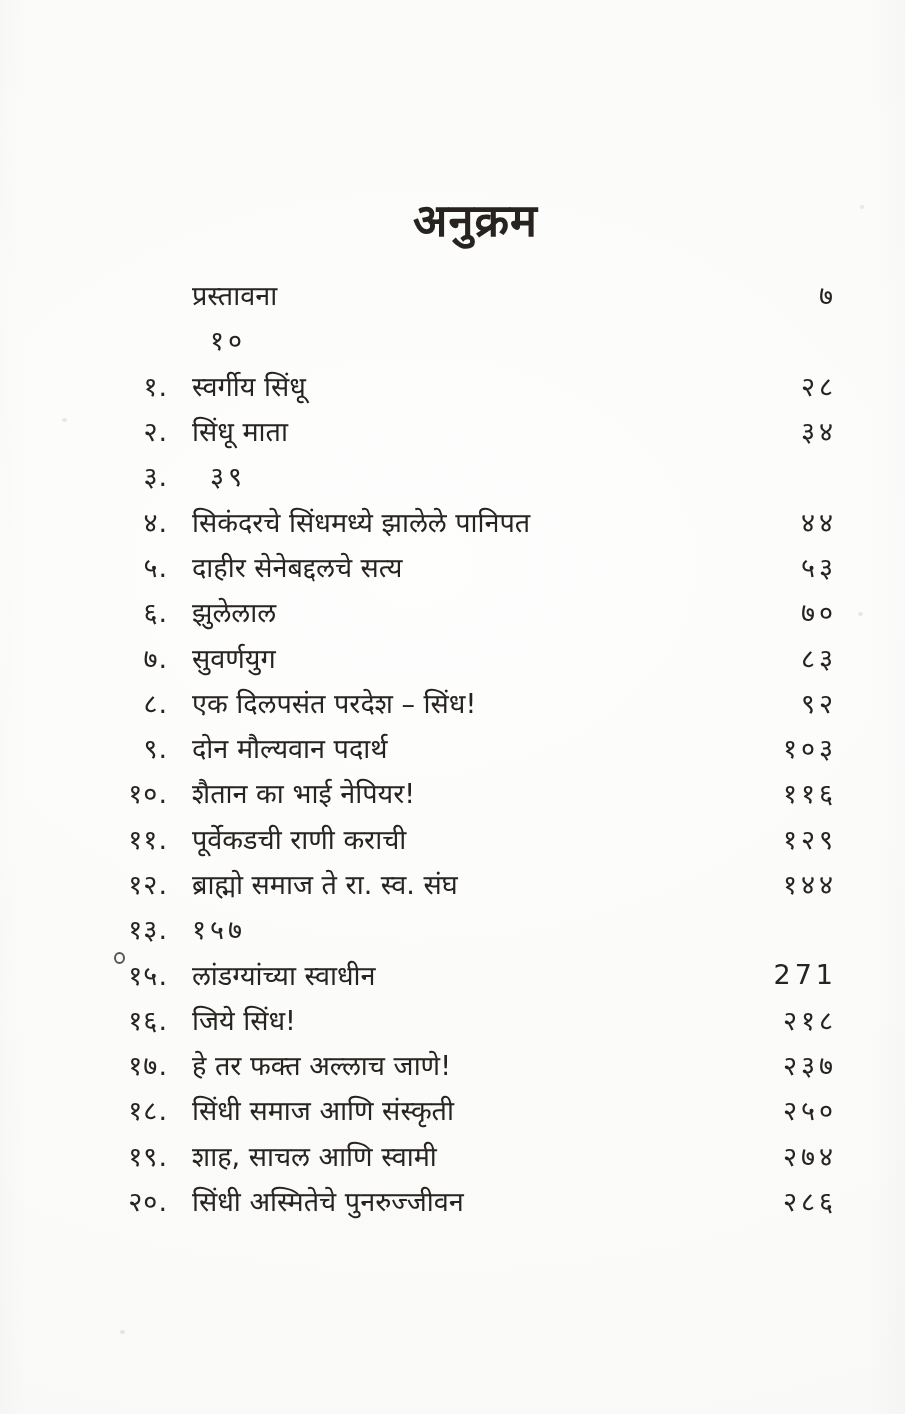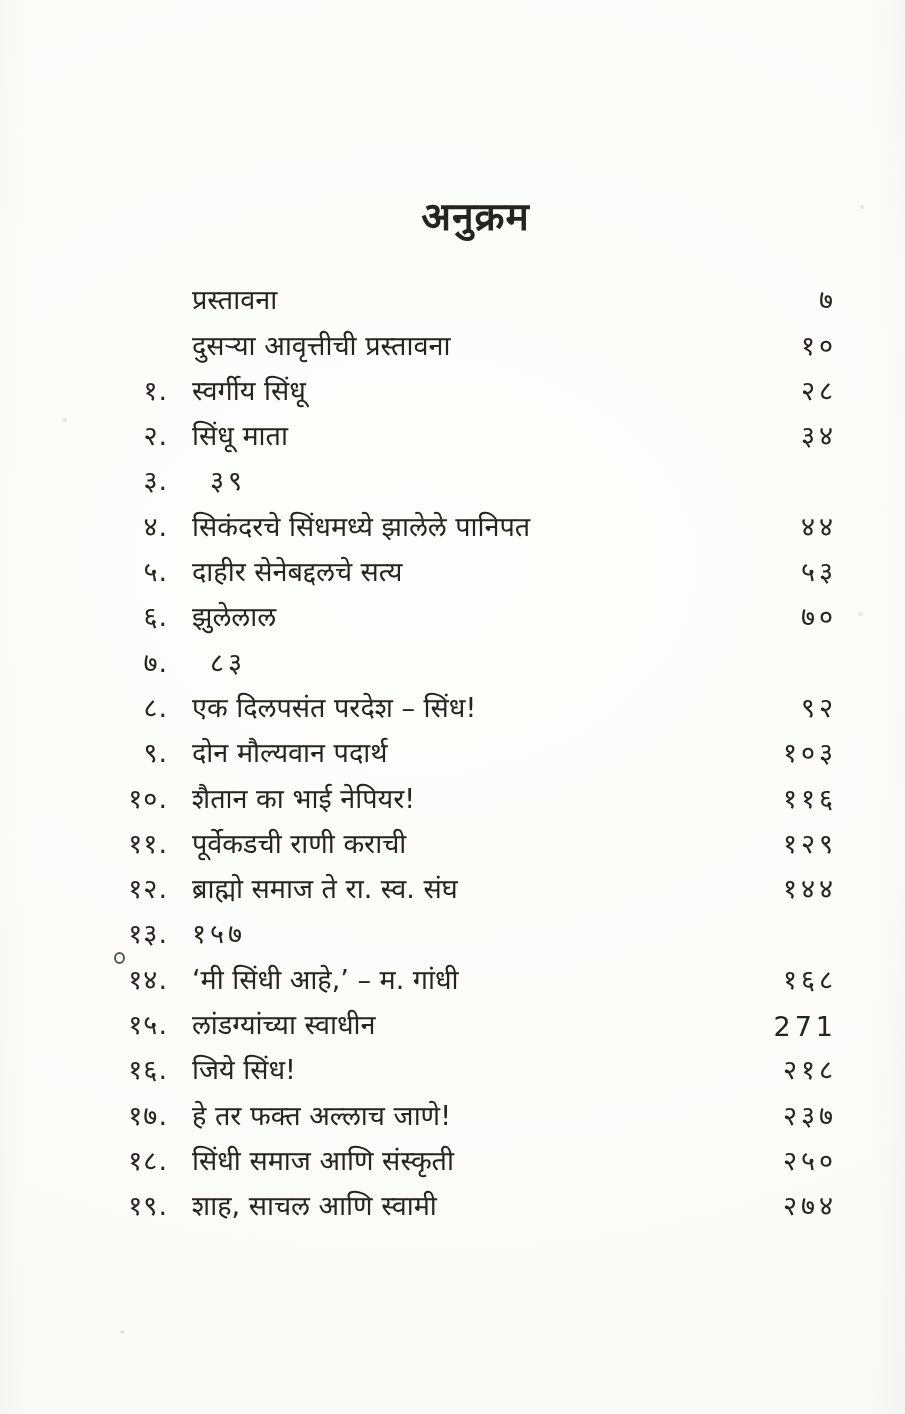--- a/index.html
+++ b/index.html
@@ -24,33 +24,33 @@
       linear-gradient(to right, rgba(0,0,0,0.015) 0%, rgba(0,0,0,0) 3%, rgba(0,0,0,0) 96%, rgba(0,0,0,0.02) 100%);
   }
   .title-wrap {
     position: absolute;
     top: 188px;
     left: 23px;       
     width: 905px;
     text-align: center;
   }
   .page-title {
-    font-size: 39px;
+    font-size: 45px;
     font-weight: 700;
     letter-spacing: 1px;
   }
   .toc {
     position: absolute;
     top: 272px;
     left: 100px;
     width: 737px;
   }
   .row {
     display: flex;
-    align-items: flex-end;
+    align-items: center;
     height: 45.3px;
     font-size: 27px;
     font-weight: 500;
     white-space: nowrap;
   }
   .num {
     width: 68px;
     flex: 0 0 68px;
     text-align: right;
     letter-spacing: 1px;
@@ -98,21 +98,20 @@
 
   <div class="toc" id="toc-list">
   <div class="row">
     <span class="num"></span>
     <span class="ttl">प्रस्तावना</span>
     <span class="pg">७</span>
   </div>
 
   <div class="row">
     <span class="num"></span>
-    <span class="ttl">दुसऱ्या आवृत्तीची प्रस्तावना</span>
     <span class="pg">१०</span>
   </div>
 
 
   <div class="row">
     <span class="num">१.</span>
     <span class="ttl">स्वर्गीय सिंधू</span>
     <span class="pg">२८</span>
   </div>
 
@@ -140,20 +139,21 @@
   </div>
 
   <div class="row">
     <span class="num">६.</span>
     <span class="ttl">झुलेलाल</span>
     <span class="pg">७०</span>
   </div>
 
   <div class="row">
     <span class="num">७.</span>
+    <span class="ttl">सुवर्णयुग</span>
     <span class="pg">८३</span>
   </div>
 
   <div class="row">
     <span class="num">८.</span>
     <span class="ttl">एक दिलपसंत परदेश – सिंध!</span>
     <span class="pg">९२</span>
   </div>
 
   <div class="row">
@@ -178,25 +178,20 @@
     <span class="num">१२.</span>
     <span class="ttl">ब्राह्मो समाज ते रा. स्व. संघ</span>
     <span class="pg">१४४</span>
   </div>
 
   <div class="row">
     <span class="num">१३.</span>
     <span class="pg">१५७</span>
   </div>
 
-  <div class="row">
-    <span class="num">१४.</span>
-    <span class="ttl">‘मी सिंधी आहे,’ – म. गांधी</span>
-    <span class="pg">१६८</span>
-  </div>
 
   <div class="row">
     <span class="num">१५.</span>
     <span class="ttl">लांडग्यांच्या स्वाधीन</span>
     <span class="pg">271</span>
   </div>
 
   <div class="row">
     <span class="num">१६.</span>
     <span class="ttl">जिये सिंध!</span>
@@ -214,20 +209,25 @@
     <span class="ttl">सिंधी समाज आणि संस्कृती</span>
     <span class="pg">२५०</span>
   </div>
 
   <div class="row">
     <span class="num">१९.</span>
     <span class="ttl">शाह, साचल आणि स्वामी</span>
     <span class="pg">२७४</span>
   </div>
 
+  <div class="row">
+    <span class="num">२०.</span>
+    <span class="ttl">सिंधी अस्मितेचे पुनरुज्जीवन</span>
+    <span class="pg">२८६</span>
+  </div>
 </div>
 
   <div class="artifact-ring"></div>
   <div class="speck s1"></div>
   <div class="speck s2"></div>
   <div class="speck s3"></div>
   <div class="speck s4"></div>
 
 </div>
 

